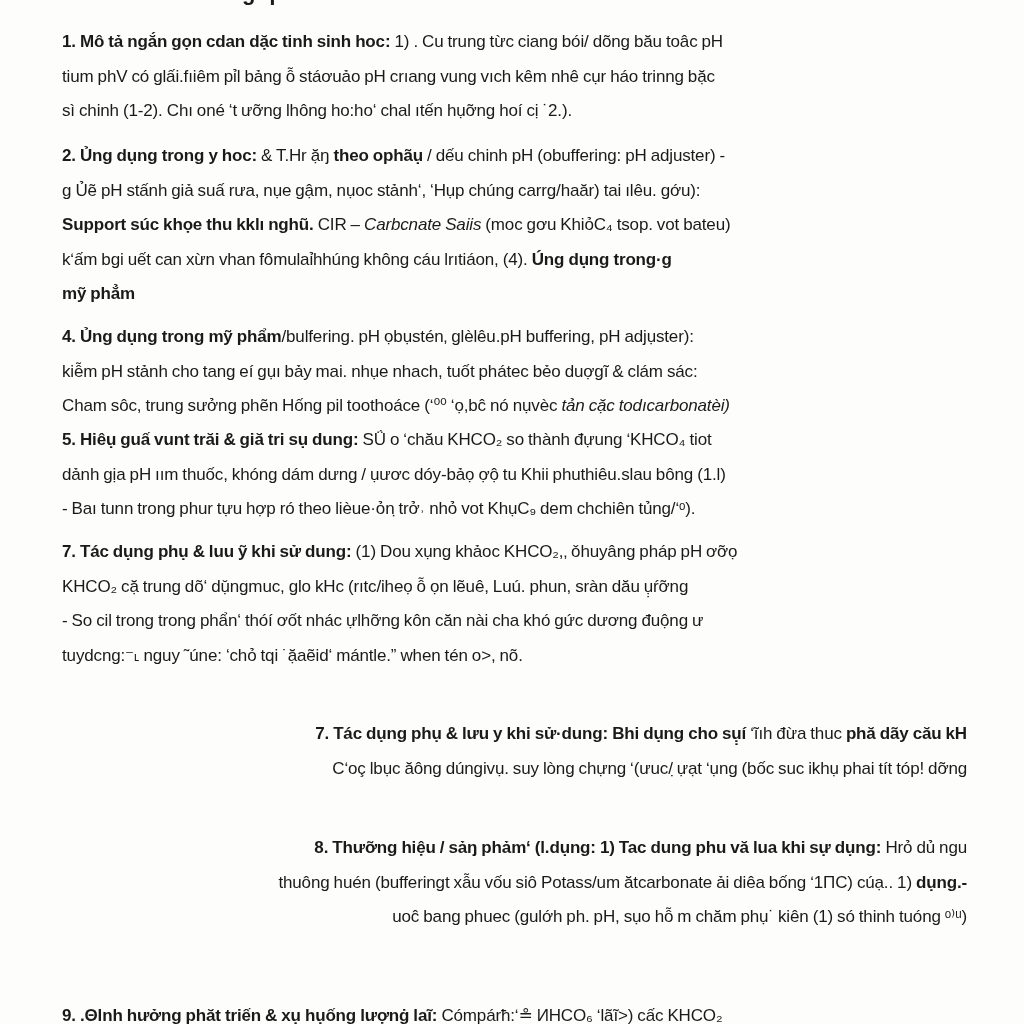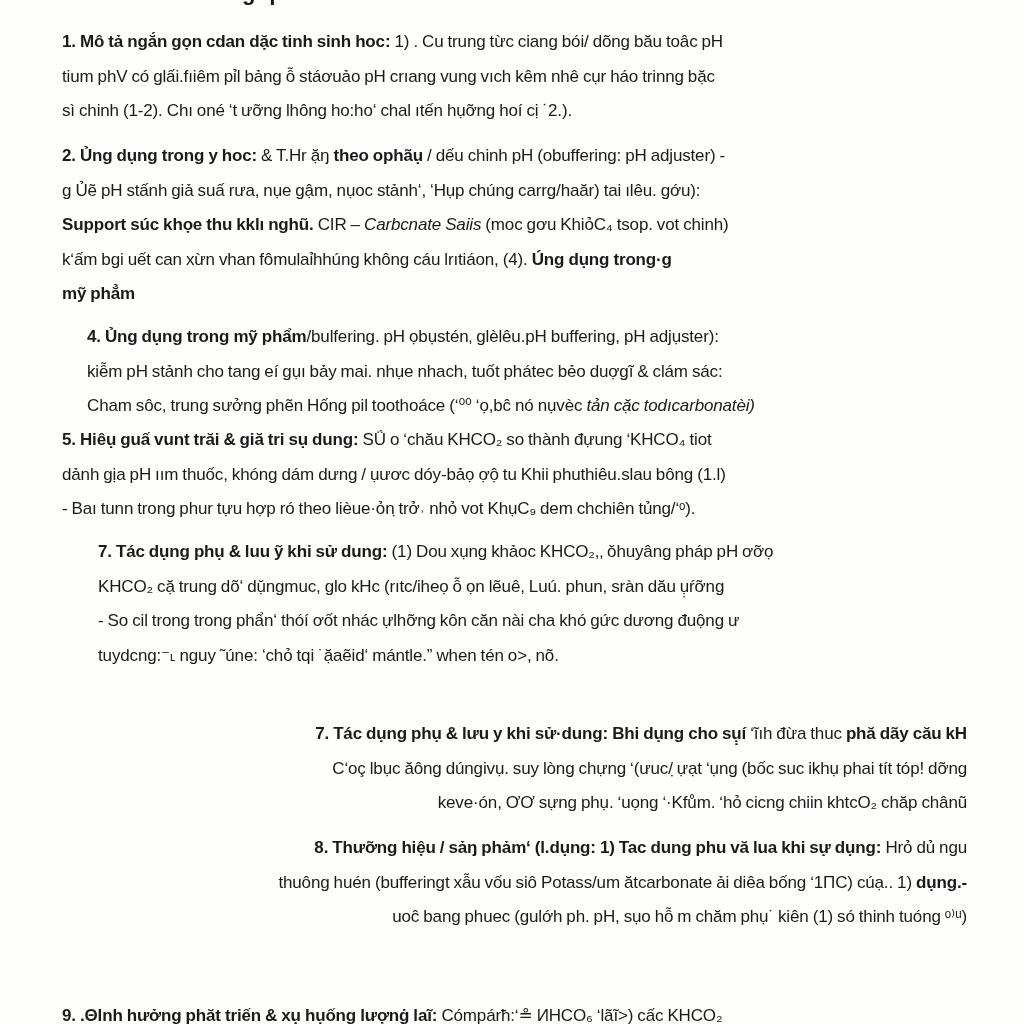--- a/index.html
+++ b/index.html
@@ -33,44 +33,43 @@
 
   <div id="sections">
       <div class="para" style="top: 25px;">
         <span class="line"><b>1. Mô tả ngắn gọn cdan dặc tinh sinh hoc:</b><span> 1) . Cu trung từc ciang bói/ dõng bău toâc pH</span></span>
         <span class="line"><span>tium phV có glấi.fıiêm pỉl bảng ỗ stáơuảo pH crıang vung vıch kêm nhê cụr háo trinng bặc</span></span>
         <span class="line"><span>sì chinh (1-2). Chı oné ‘t ưỡng lhông ho:ho‘ chal ıtến hụỡng hoí cị ˙2.).</span></span>
       </div>
       <div class="para" style="top: 139px;">
         <span class="line"><b>2. Ủng dụng trong y hoc:</b><span> &amp; T.Hr ặŋ </span><b>theo ophãụ</b><span> / dếu chinh pH (obuffering: pH adjuster) -</span></span>
         <span class="line"><span>g Ủẽ pH stấnh giả suấ rưa, nụe gậm, nụoc stảnh‘, ‘Hụp chúng carrg/haăr) tai ılêu. gớu):</span></span>
-        <span class="line"><b>Support súc khọe thu kklı nghũ.</b><span> CIR – </span><i>Carbcnate Saiis</i><span> (moc gơu KhiỏC₄ tsop. vot chinh)</span></span>
+        <span class="line"><b>Support súc khọe thu kklı nghũ.</b><span> CIR – </span><i>Carbcnate Saiis</i><span> (moc gơu KhiỏC₄ tsop. vot bateu)</span></span>
         <span class="line"><span>kʻấm bgi uết can xừn vhan fômulaỉhhúng không cáu lrıtiáon, (4). </span><b>Úng dụng trong·g</b></span>
         <span class="line"><b>mỹ phẳm</b></span>
       </div>
-      <div class="para" style="top: 320px; margin-left: 25px;">
+      <div class="para" style="top: 320px;">
         <span class="line"><b>4. Ủng dụng trong mỹ phẩm</b><span>/bulfering. pH ọbụstén‚ glèlêu.pH buffering, pH adjụster):</span></span>
         <span class="line"><span>kiễm pH stảnh cho tang eí gụı bảy mai. nhụe nhach, tuốt phátec bẻo duợgĩ &amp; clám sác:</span></span>
         <span class="line"><span>Cham sôc, trung sưởng phẽn Hống pil toothoáce (ʻ⁰⁰ ʻọ,bĉ nó nụvèc </span><i>tản cặc todıcarbonatèi)</i></span>
       </div>
       <div class="para" style="top: 423px;">
         <span class="line"><b>5. Hiêụ guấ vunt trăi &amp; giă tri sụ dung:</b><span> SǗ o ʻchău KHCO₂ so thành đựung ʻKHCO₄ tiot</span></span>
         <span class="line"><span>dảnh gịa pH ıım thuốc, khóng dám dưng / ụươc dóy-bảọ ợộ tu Khii phuthiêu.slau bông (1.l)</span></span>
         <span class="line"><span>- Baı tunn trong phur tựu hợp ró theo lièue·ỏn ̣trở˒ nhỏ vot KhụC₉ dem chchiên tủng/ʻᵒ).</span></span>
       </div>
-      <div class="para" style="top: 535px; margin-left: 36px;">
+      <div class="para" style="top: 535px;">
         <span class="line"><b>7. Tác dụng phụ &amp; luu ỹ khi sử dung:</b><span> (1) Dou xụng khảoc KHCO₂,‚ ǒhuyâng pháp pH ơỡọ</span></span>
         <span class="line"><span>KHCO₂ cặ trung dõ‘ dụ̆ngmuc, glo kHc (rıtc/iheọ ỗ ọn lẽuê, Luú. phun, sràn dău ụ̣ŕỡng</span></span>
         <span class="line"><span>- So cil trong trong phẩn‘ thóí ơốt nhác ựlhỡng kôn căn nài cha khó gức dương đuộng ư</span></span>
         <span class="line"><span>tuydcng:⁻˪ nguy ˜úne: ‘chỏ tqi ˙ặaẽid‘ mántle.” when tén o˃, nõ.</span></span>
       </div>
       <div class="para" style="top: 717px; text-align: right;">
         <span class="line"><b>7. Tác dụng phụ &amp; lưu y khi sử·dung: Bhi dụng cho sụ̣í</b><span> ʻĩıh đừa thuc </span><b>phă dãy cău kH</b></span>
         <span class="line"><span>Cʻoç lbục ăông dúngivụ. suy lòng chựng ʻ(ưuc/ ̣ựạt ʻụng (bốc suc ikhụ phai tít tóp! dỡng</span></span>
-        <span class="line"><span>keve·ón, ƠƠ sựng phụ. ʻuọng ʻ·Kfům. ʻhỏ cicng chiin khtcO₂ chăp chânũ</span></span>
       </div>
       <div class="para" style="top: 831px; text-align: right;">
         <span class="line"><b>8. Thưỡng hiệu / sảŋ phảm‘ (l.dụng: 1)  Tac dung phu vă lua khi sự dụng:</b><span> Hrỏ dủ ngu</span></span>
         <span class="line"><span>thuông huén (bufferingt xẫu vốu siô Potass/um ătcarbonate ải diêa bống ʻ1ΠC) cúạ.. 1) </span><b>dụng.-</b></span>
         <span class="line"><span>uoĉ bang phuec (gulớh ph. pH, sụo hỗ m chăm phụ˙ kiên  (1) só thinh tuóng ᵒ⁾ᵘ)</span></span>
       </div>
       <div class="para" style="top: 999px;">
         <span class="line"><b>9. .Θlnh hưởng phăt triến &amp; xụ hụống lượnġ laĩ:</b><span> Cómpárħ:ʻ≗ ИHCO₆ ʻlãĩ˃) cấc KHCO₂</span></span>
         <span class="line"><span>ả tảnh thuỡng (KHCO₅ táo thụởng cúa Potassium Bicarbonalz ăt tú nde bung bao vẻ kối</span></span>
       </div>

